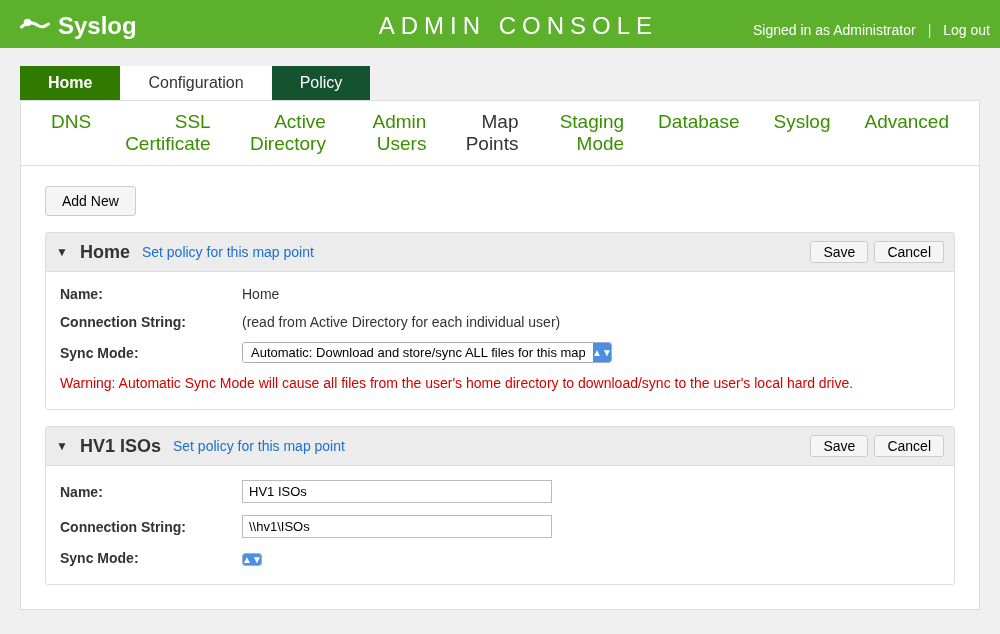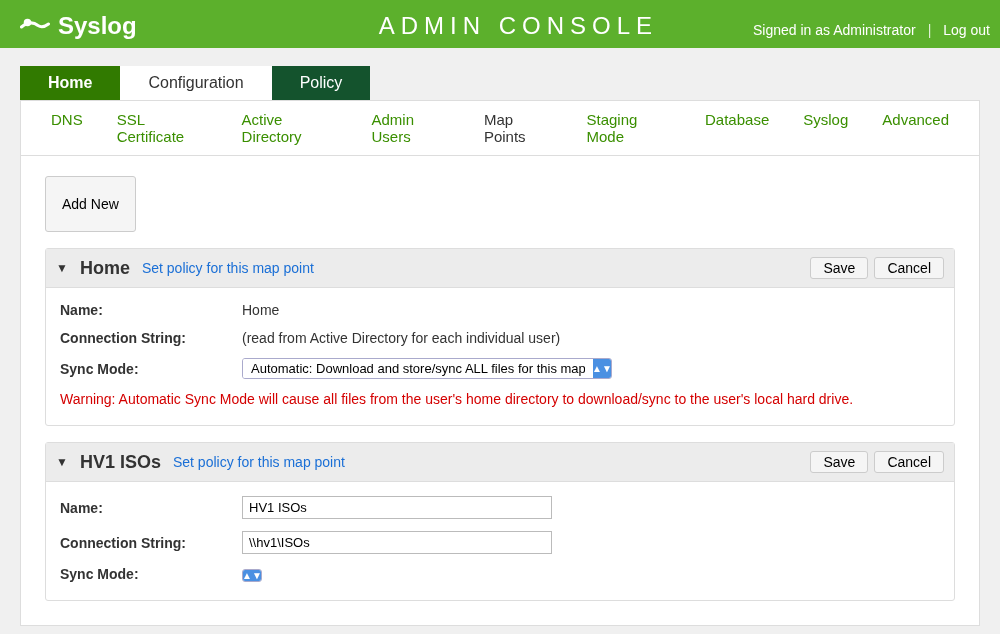--- a/index.html
+++ b/index.html
@@ -13,24 +13,24 @@
 .header-right { position: absolute; right: 10px; bottom: 10px; font-size: 14px; display:flex; align-items:center; gap:12px; }
 .header-right .sep { color: #fff; opacity:.8; }
 .header-right a { color: #fff; text-decoration: none; }
 .main { padding: 0 20px 20px 20px; }
 .tabs-primary { display: flex; margin-top: 18px; }
 .tab-primary { padding: 8px 28px; font-size: 16px; cursor: pointer; user-select:none; }
 .tab-primary.active { background: #317a00; color: #fff; font-weight: 600; }
 .tab-primary.light { background: #fff; color: #333; }
 .tab-primary.policy { background: #14532d; color: #fff; font-weight:400; }
 .subnav { background:#fff; border:1px solid #ddd; border-top:1px solid #ddd; padding: 10px 30px; display:flex; gap: 34px; }
-.subnav a { color:#3a8f00; text-decoration:none; cursor:pointer; font-size:15px; }
+.subnav a { color:#3a8f00; text-decoration:none; cursor:pointer; font-size:19px;text-align:right; }
 .subnav a.active { color:#333; }
 .content { background:#fff; border:1px solid #ddd; border-top:none; padding: 20px 24px 24px 24px; }
-.btn { background:#f5f5f5; border:1px solid #ccc; border-radius:3px; padding:19px 16px; font-size:14px; cursor:pointer; }
+.btn { background:#f5f5f5; border:1px solid #ccc; border-radius:3px; padding:6px 16px; font-size:14px; cursor:pointer; }
 .btn-small { padding:2px 12px; font-size:14px; }
 .panel { border:1px solid #ddd; border-radius:3px; margin-top:16px; }
 .panel-header { background:#ececec; border-bottom:1px solid #ddd; padding:8px 10px; display:flex; align-items:center; gap:12px; }
 .panel-header .arrow { font-size:12px; }
 .panel-title { font-size:18px; font-weight:700; }
 .policy-link { color:#1a6fd6; font-size:14px; cursor:pointer; }
 .panel-actions { margin-left:auto; display:flex; gap:6px; }
 .panel-body { padding: 14px 14px 18px 14px; }
 .row { display:flex; align-items:center; margin-bottom:12px; }
 .row .label { width:182px; font-weight:700; }

